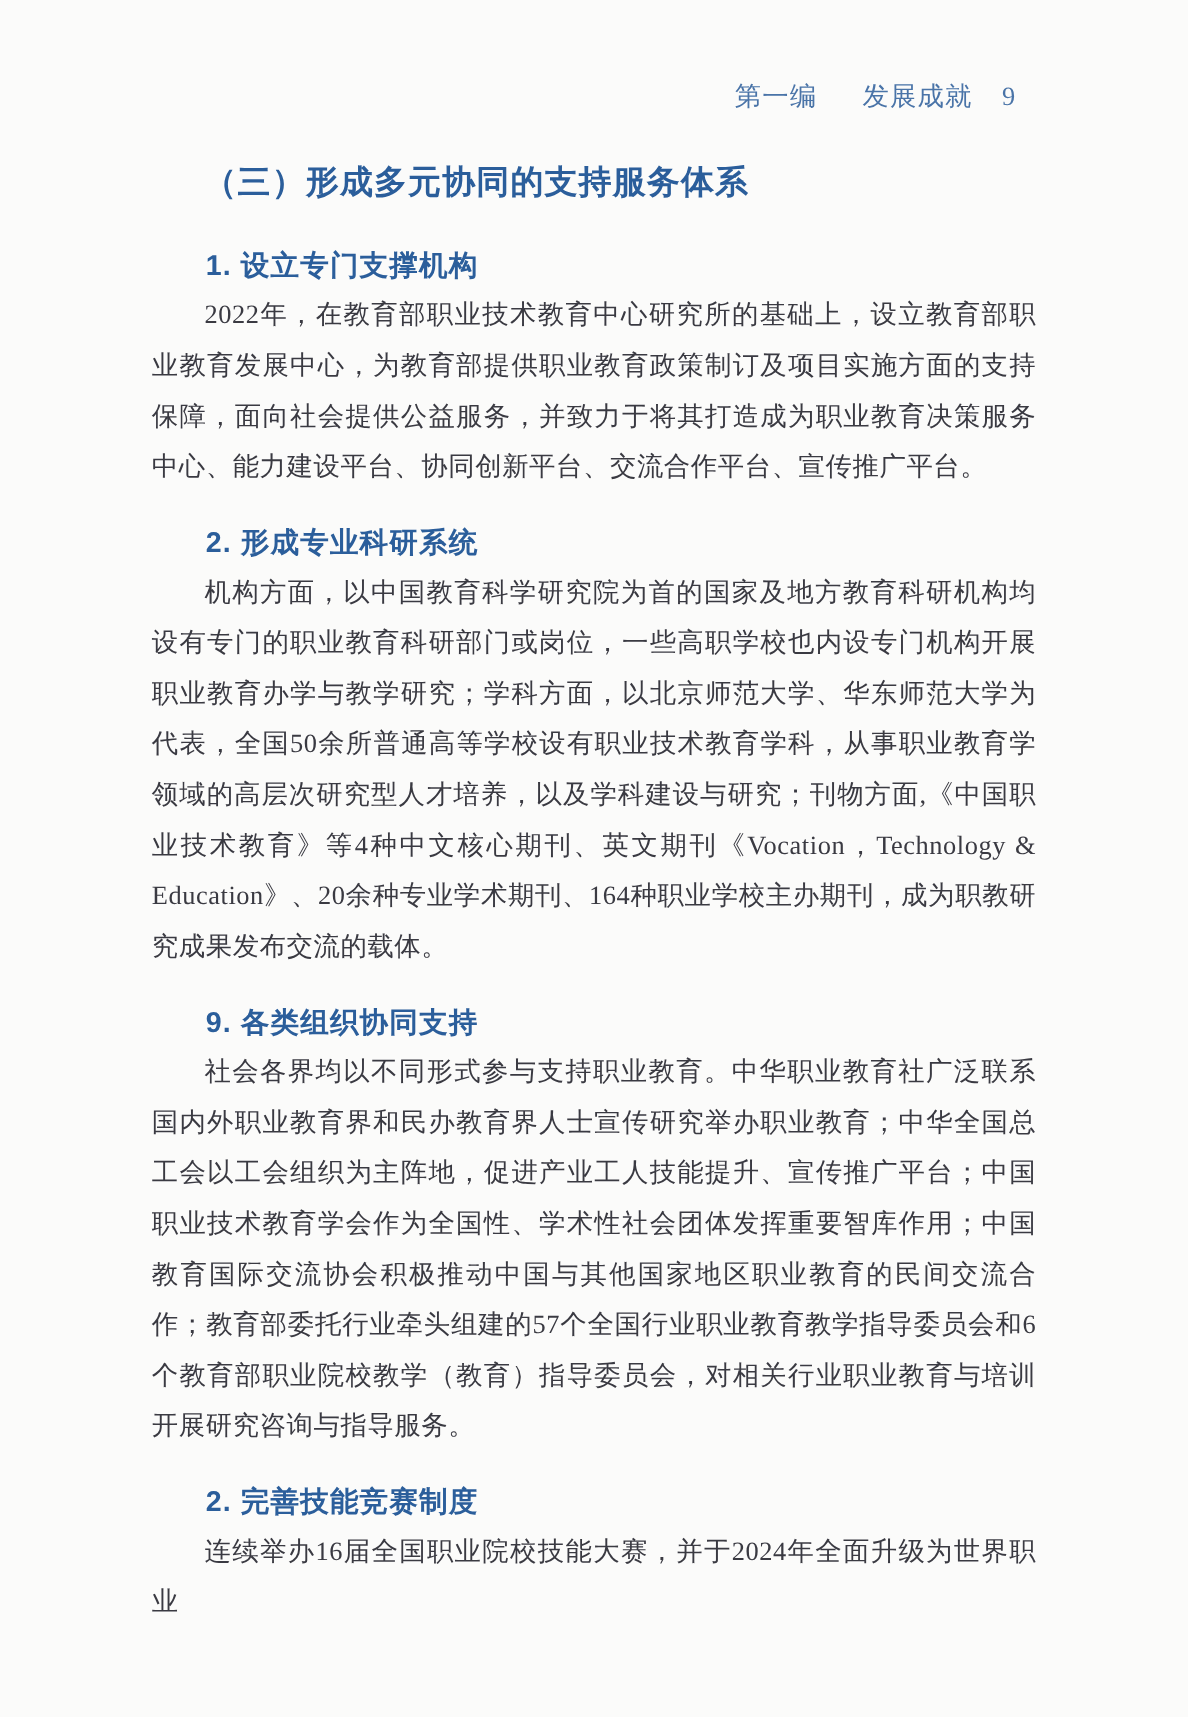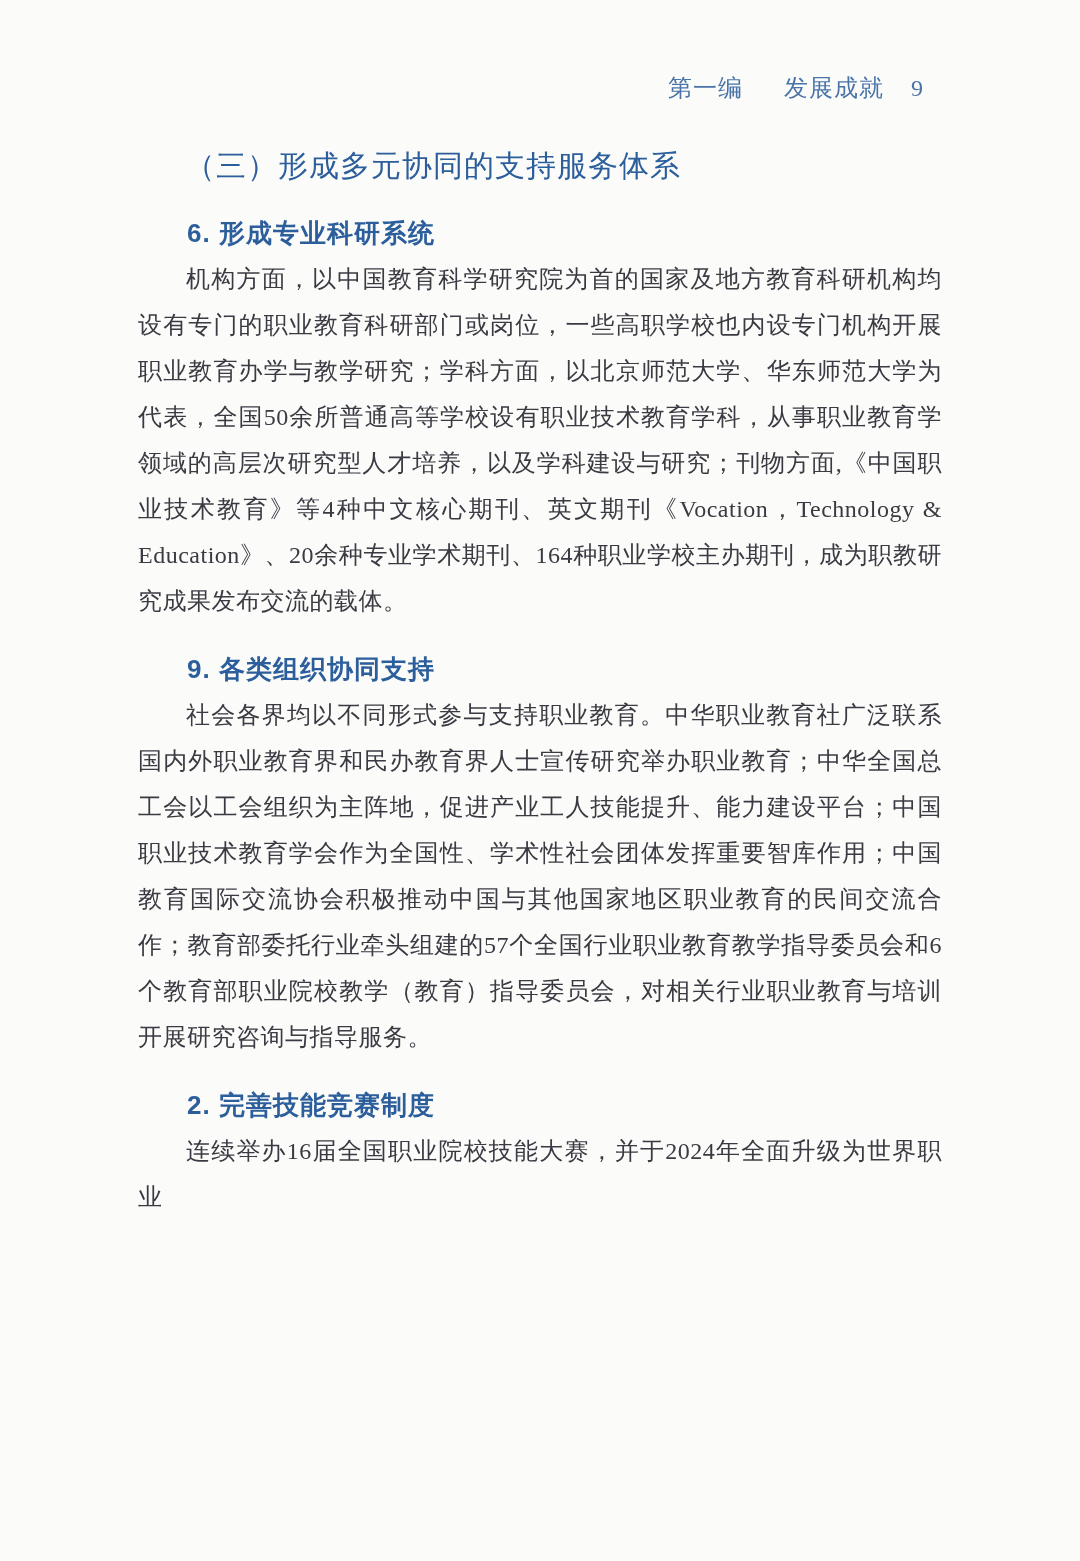--- a/index.html
+++ b/index.html
@@ -37,21 +37,21 @@
     text-align: justify;
     text-justify: inter-ideograph;
     letter-spacing: 0.5px;
   }
   .para.indent { text-indent: 2em; }
   .cont { margin-top: 48px; }
 
   .section-heading {
     margin: 42px 0 0 47px;
     font-family: "Liberation Sans", "DejaVu Sans", sans-serif;
-    font-weight: 400;
+    font-weight: 700;
     font-size: 30px;
     line-height: 44px;
     color: #2b5e9b;
     text-align: left;
     letter-spacing: 1px;
   }
   .sub-heading {
     margin: 26px 0 0 49px;
     font-family: "Liberation Sans", "DejaVu Sans", sans-serif;
     font-weight: 700;
@@ -73,29 +73,33 @@
     <span class="rh-part">第一编</span>
     <span class="rh-section">发展成就</span>
     <span class="rh-page">9</span>
   </div>
 
   <div class="page-body">
 
 
     <h2 class="section-heading">（三）形成多元协同的支持服务体系</h2>
 
+    <section>
+      <h3 class="sub-heading first">1. 设立专门支撑机构</h3>
+      <p class="para indent sub-para">2022年，在教育部职业技术教育中心研究所的基础上，设立教育部职业教育发展中心，为教育部提供职业教育政策制订及项目实施方面的支持保障，面向社会提供公益服务，并致力于将其打造成为职业教育决策服务中心、能力建设平台、协同创新平台、交流合作平台、宣传推广平台。</p>
+    </section>
 
     <section>
-      <h3 class="sub-heading">6. 形成专业科研系统</h3>
+      <h3 class="sub-heading">2. 形成专业科研系统</h3>
       <p class="para indent sub-para">机构方面，以中国教育科学研究院为首的国家及地方教育科研机构均设有专门的职业教育科研部门或岗位，一些高职学校也内设专门机构开展职业教育办学与教学研究；学科方面，以北京师范大学、华东师范大学为代表，全国50余所普通高等学校设有职业技术教育学科，从事职业教育学领域的高层次研究型人才培养，以及学科建设与研究；刊物方面,《中国职业技术教育》等4种中文核心期刊、英文期刊《Vocation，Technology &amp; Education》、20余种专业学术期刊、164种职业学校主办期刊，成为职教研究成果发布交流的载体。</p>
     </section>
 
     <section>
       <h3 class="sub-heading">9. 各类组织协同支持</h3>
-      <p class="para indent sub-para">社会各界均以不同形式参与支持职业教育。中华职业教育社广泛联系国内外职业教育界和民办教育界人士宣传研究举办职业教育；中华全国总工会以工会组织为主阵地，促进产业工人技能提升、能力建设平台；中国职业技术教育学会作为全国性、学术性社会团体发挥重要智库作用；中国教育国际交流协会积极推动中国与其他国家地区职业教育的民间交流合作；教育部委托行业牵头组建的57个全国行业职业教育教学指导委员会和6个教育部职业院校教学（教育）指导委员会，对相关行业职业教育与培训开展研究咨询与指导服务。</p>
+      <p class="para indent sub-para">社会各界均以不同形式参与支持职业教育。中华职业教育社广泛联系国内外职业教育界和民办教育界人士宣传研究举办职业教育；中华全国总工会以工会组织为主阵地，促进产业工人技能提升、宣传推广平台；中国职业技术教育学会作为全国性、学术性社会团体发挥重要智库作用；中国教育国际交流协会积极推动中国与其他国家地区职业教育的民间交流合作；教育部委托行业牵头组建的57个全国行业职业教育教学指导委员会和6个教育部职业院校教学（教育）指导委员会，对相关行业职业教育与培训开展研究咨询与指导服务。</p>
     </section>
 
     <section>
       <h3 class="sub-heading">2. 完善技能竞赛制度</h3>
       <p class="para indent sub-para">连续举办16届全国职业院校技能大赛，并于2024年全面升级为世界职业</p>
     </section>
 
   </div>
 </div>
 

